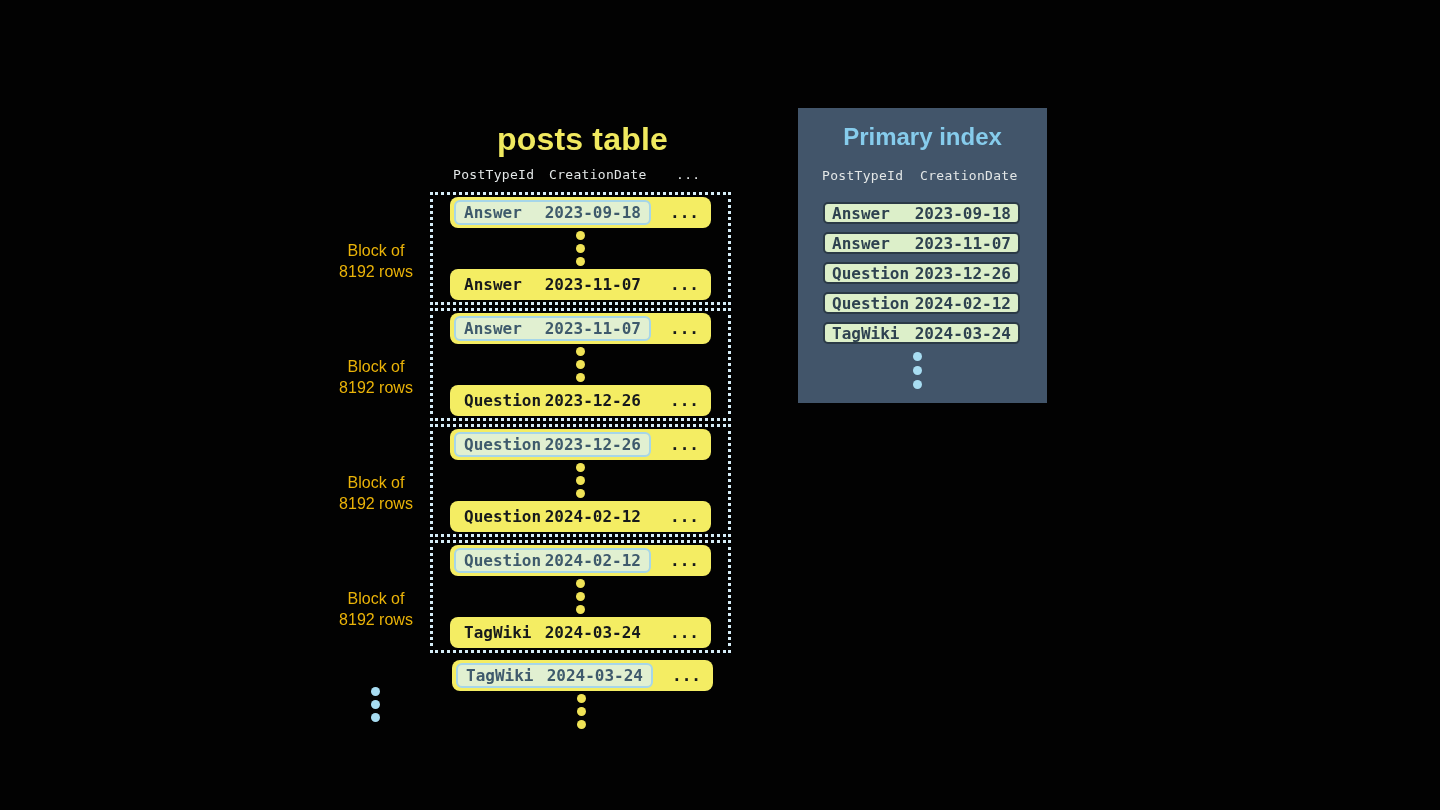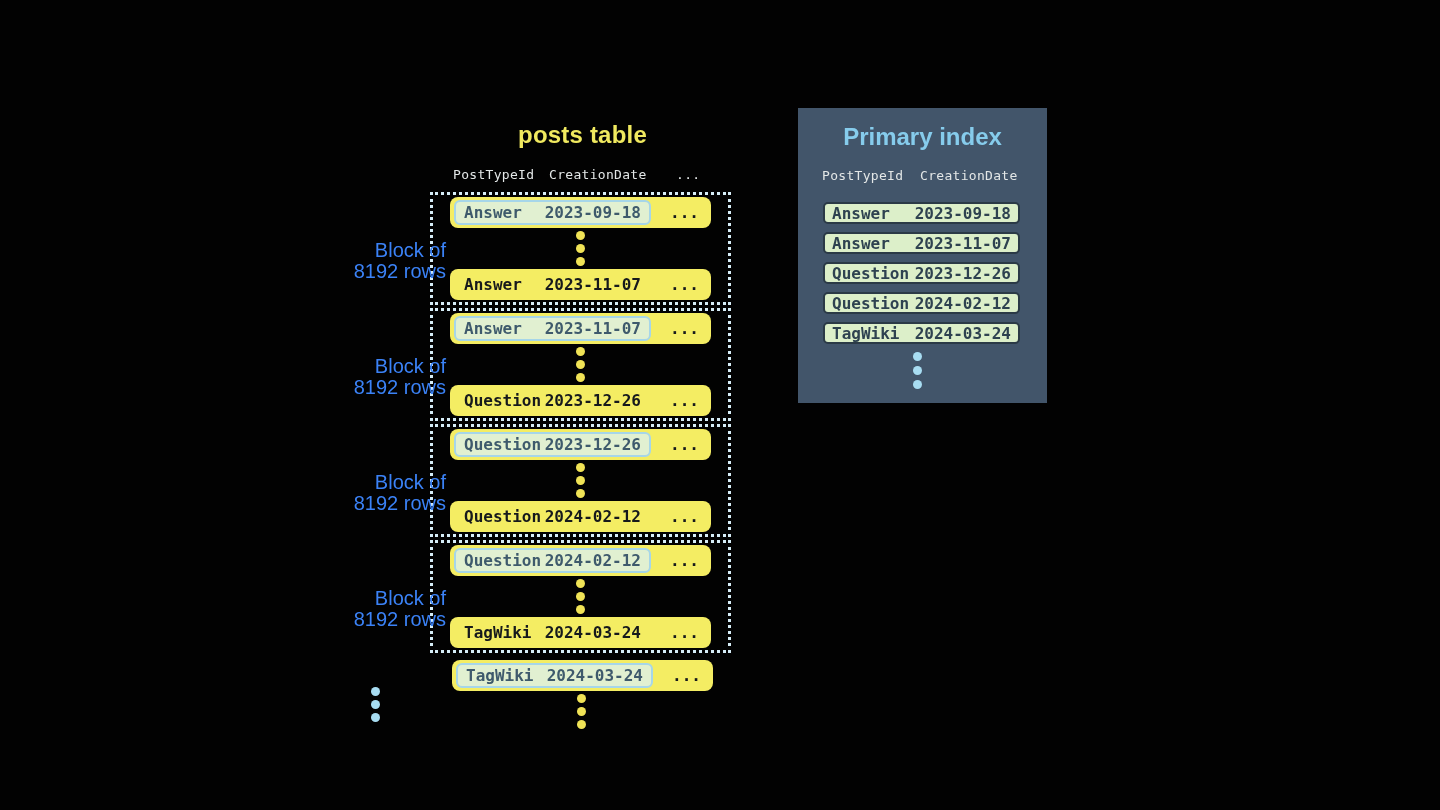--- a/index.html
+++ b/index.html
@@ -4,21 +4,21 @@
 <style>
   html,body{margin:0;padding:0;background:#000;}
   .stage{
     position:relative;width:1440px;height:810px;background:#020202;
     font-family:"Liberation Sans", sans-serif;overflow:hidden;
   }
 
   
   .posts-title{
     position:absolute;left:432px;top:121px;width:301px;text-align:center;
-    font-size:24px;font-weight:600;color:#f0e95f;letter-spacing:.2px;
+    font-size:32px;font-weight:600;color:#f0e95f;letter-spacing:.2px;
   }
   .col-header{
     position:absolute;top:167px;font-family:"DejaVu Sans Mono", monospace;
     font-size:13px;font-weight:500;color:#e3e7e7;letter-spacing:.3px;
   }
   .block{
     position:absolute;left:430px;width:301px;height:113px;box-sizing:border-box;
     border:3px dotted #d6edf7;
     display:flex;flex-direction:column;justify-content:space-between;
     align-items:center;padding:2px 0;
@@ -35,22 +35,22 @@
   .cellpair.hl{background:#e1f0d1;border:2px solid #a6d6e9;color:#3e5a6c;}
   .cellpair.plain{background:transparent;border:2px solid transparent;color:#16191c;}
   .row-ellipsis{
     margin-left:auto;margin-right:12px;color:#16191c;
     font-family:"DejaVu Sans Mono", monospace;font-size:16px;font-weight:700;
   }
   .vdots{display:flex;flex-direction:column;gap:4px;align-items:center;}
   .vdots i{width:9px;height:9px;border-radius:50%;background:#f0e356;display:block;}
   .vdots.blue i{background:#a8ddf2;}
   .block-label{
-    position:absolute;left:306px;width:140px;text-align:right;
-    font-size:20px;line-height:21px;color:#3b82f6;
+    position:absolute;left:306px;width:140px;text-align:center;
+    font-size:16px;line-height:21px;color:#eab308;
   }
   .tail-row{position:absolute;left:452px;top:660px;}
   .tail-dots{position:absolute;left:577px;top:694px;}
   .corner-dots{position:absolute;left:371px;top:687px;}
 
   
   .panel{
     position:absolute;left:798px;top:108px;width:249px;height:295px;
     background:#42556a;border-radius:0;
   }

